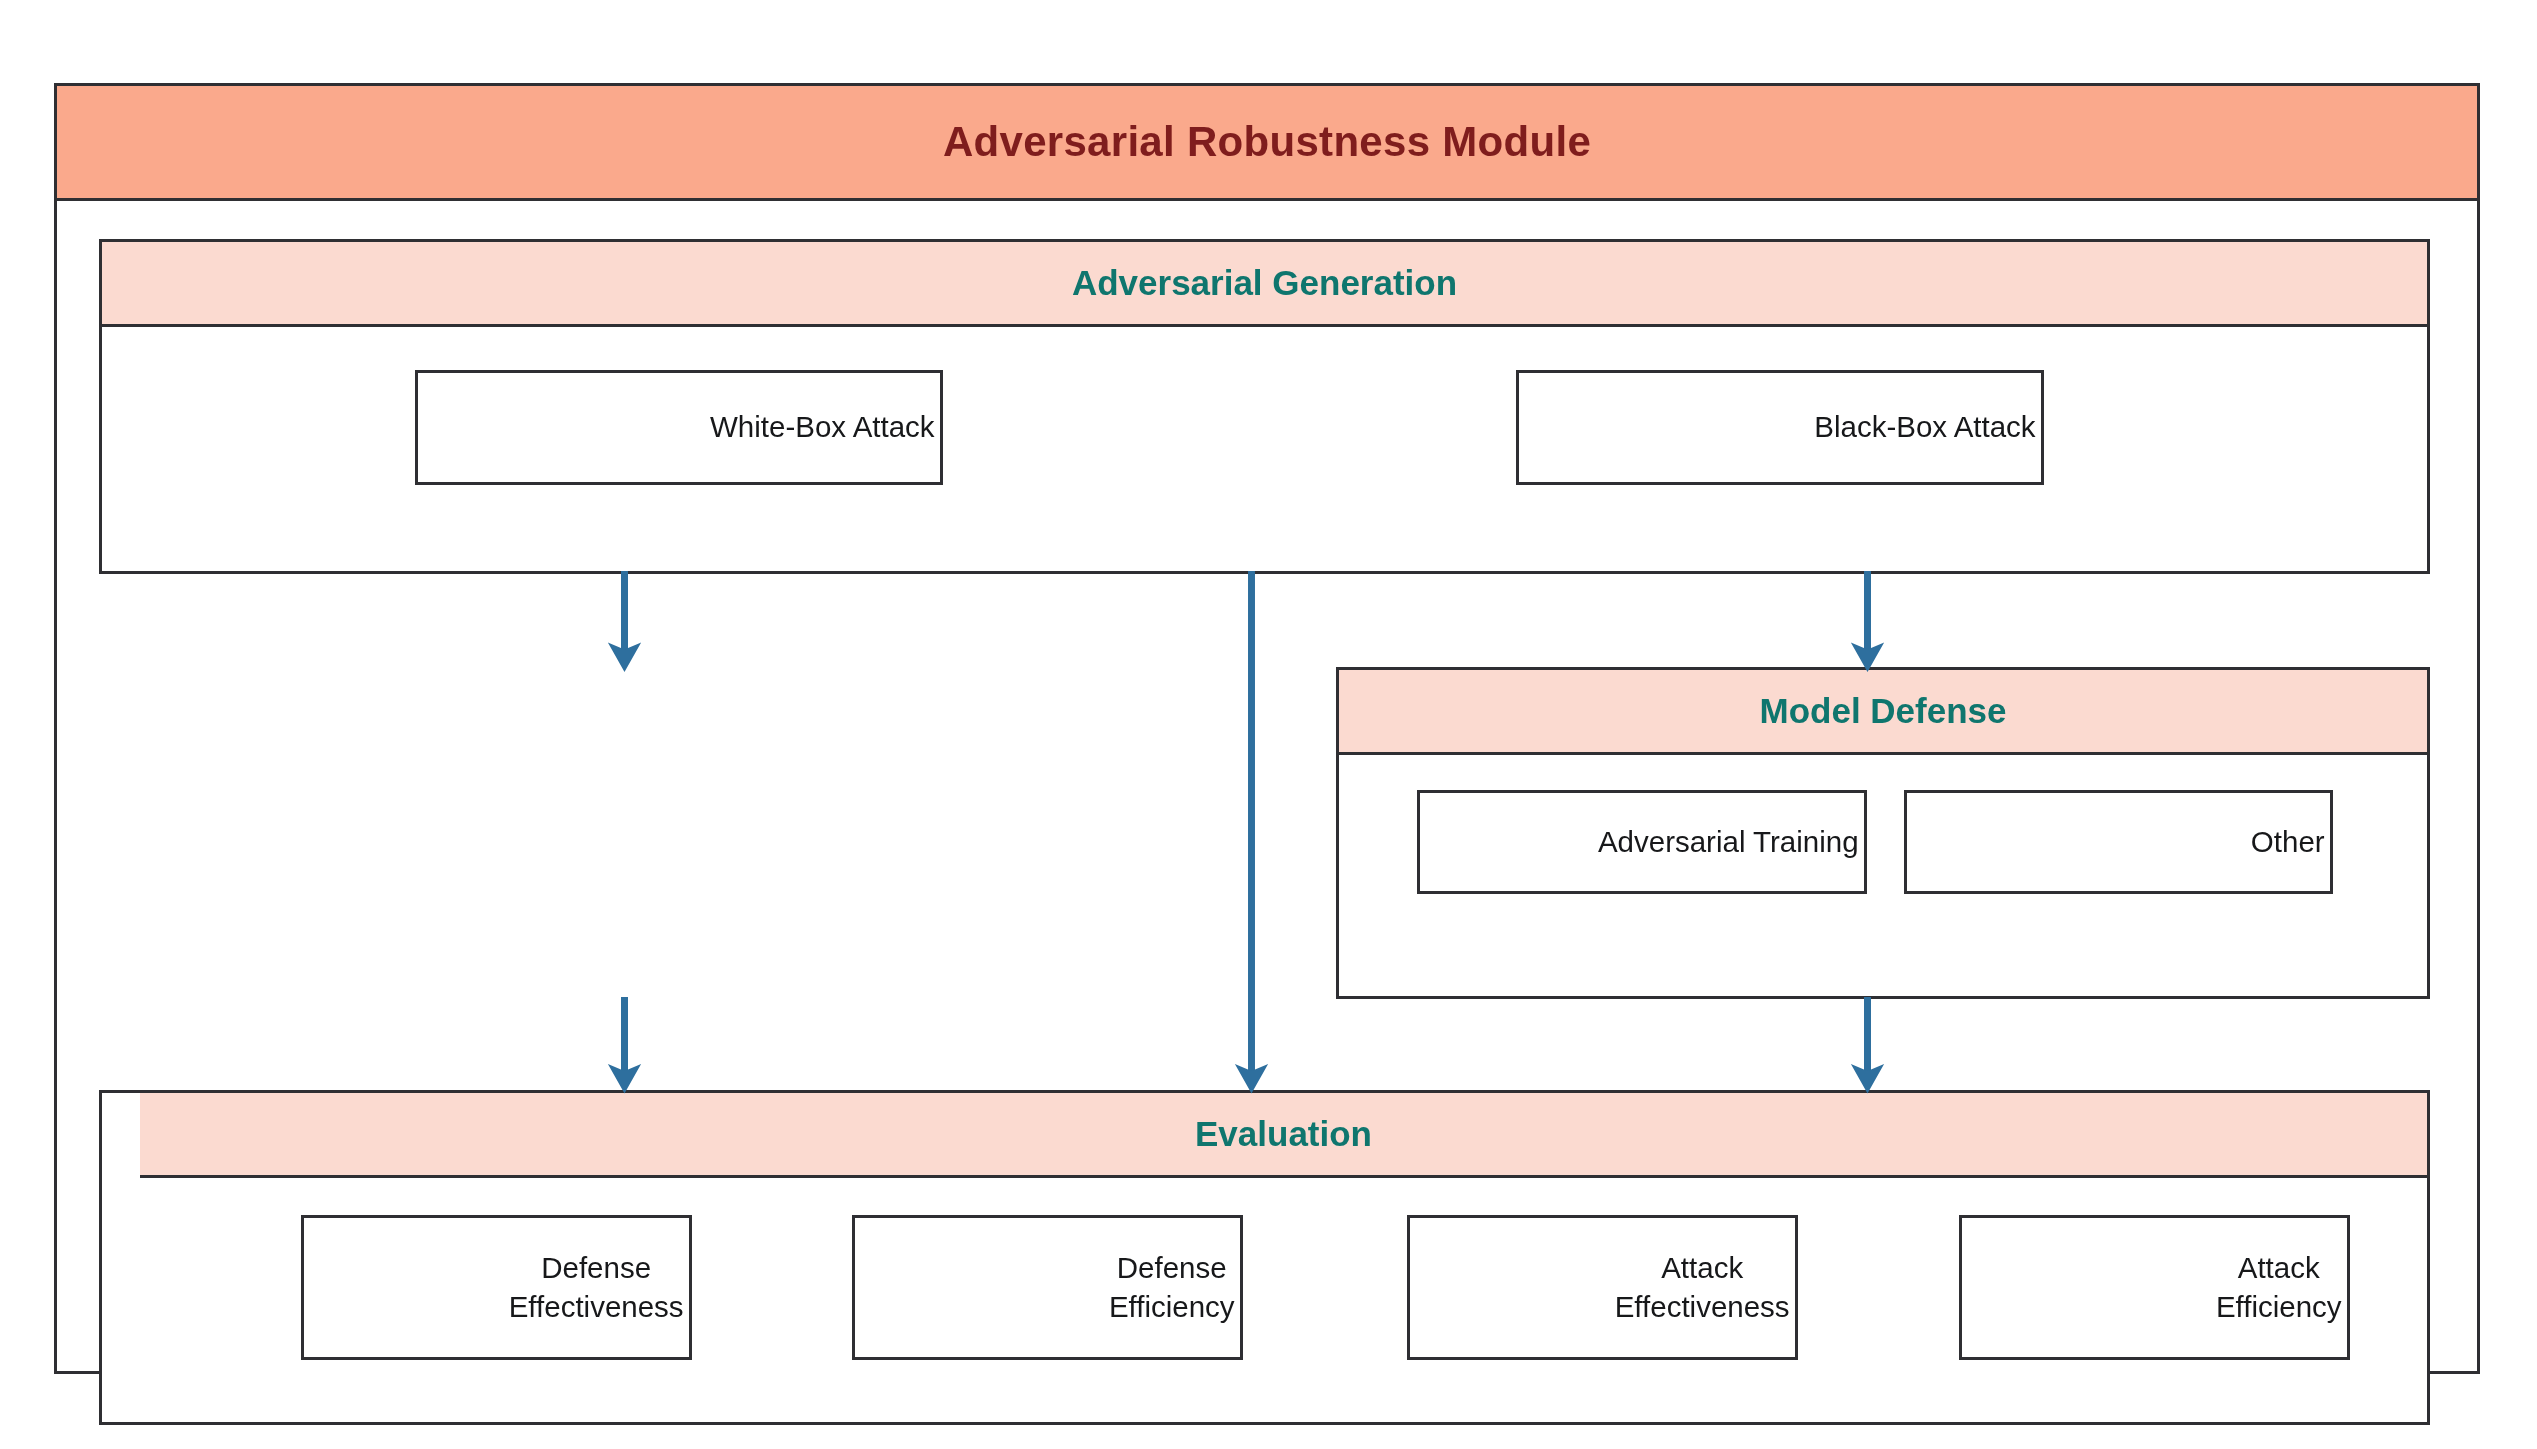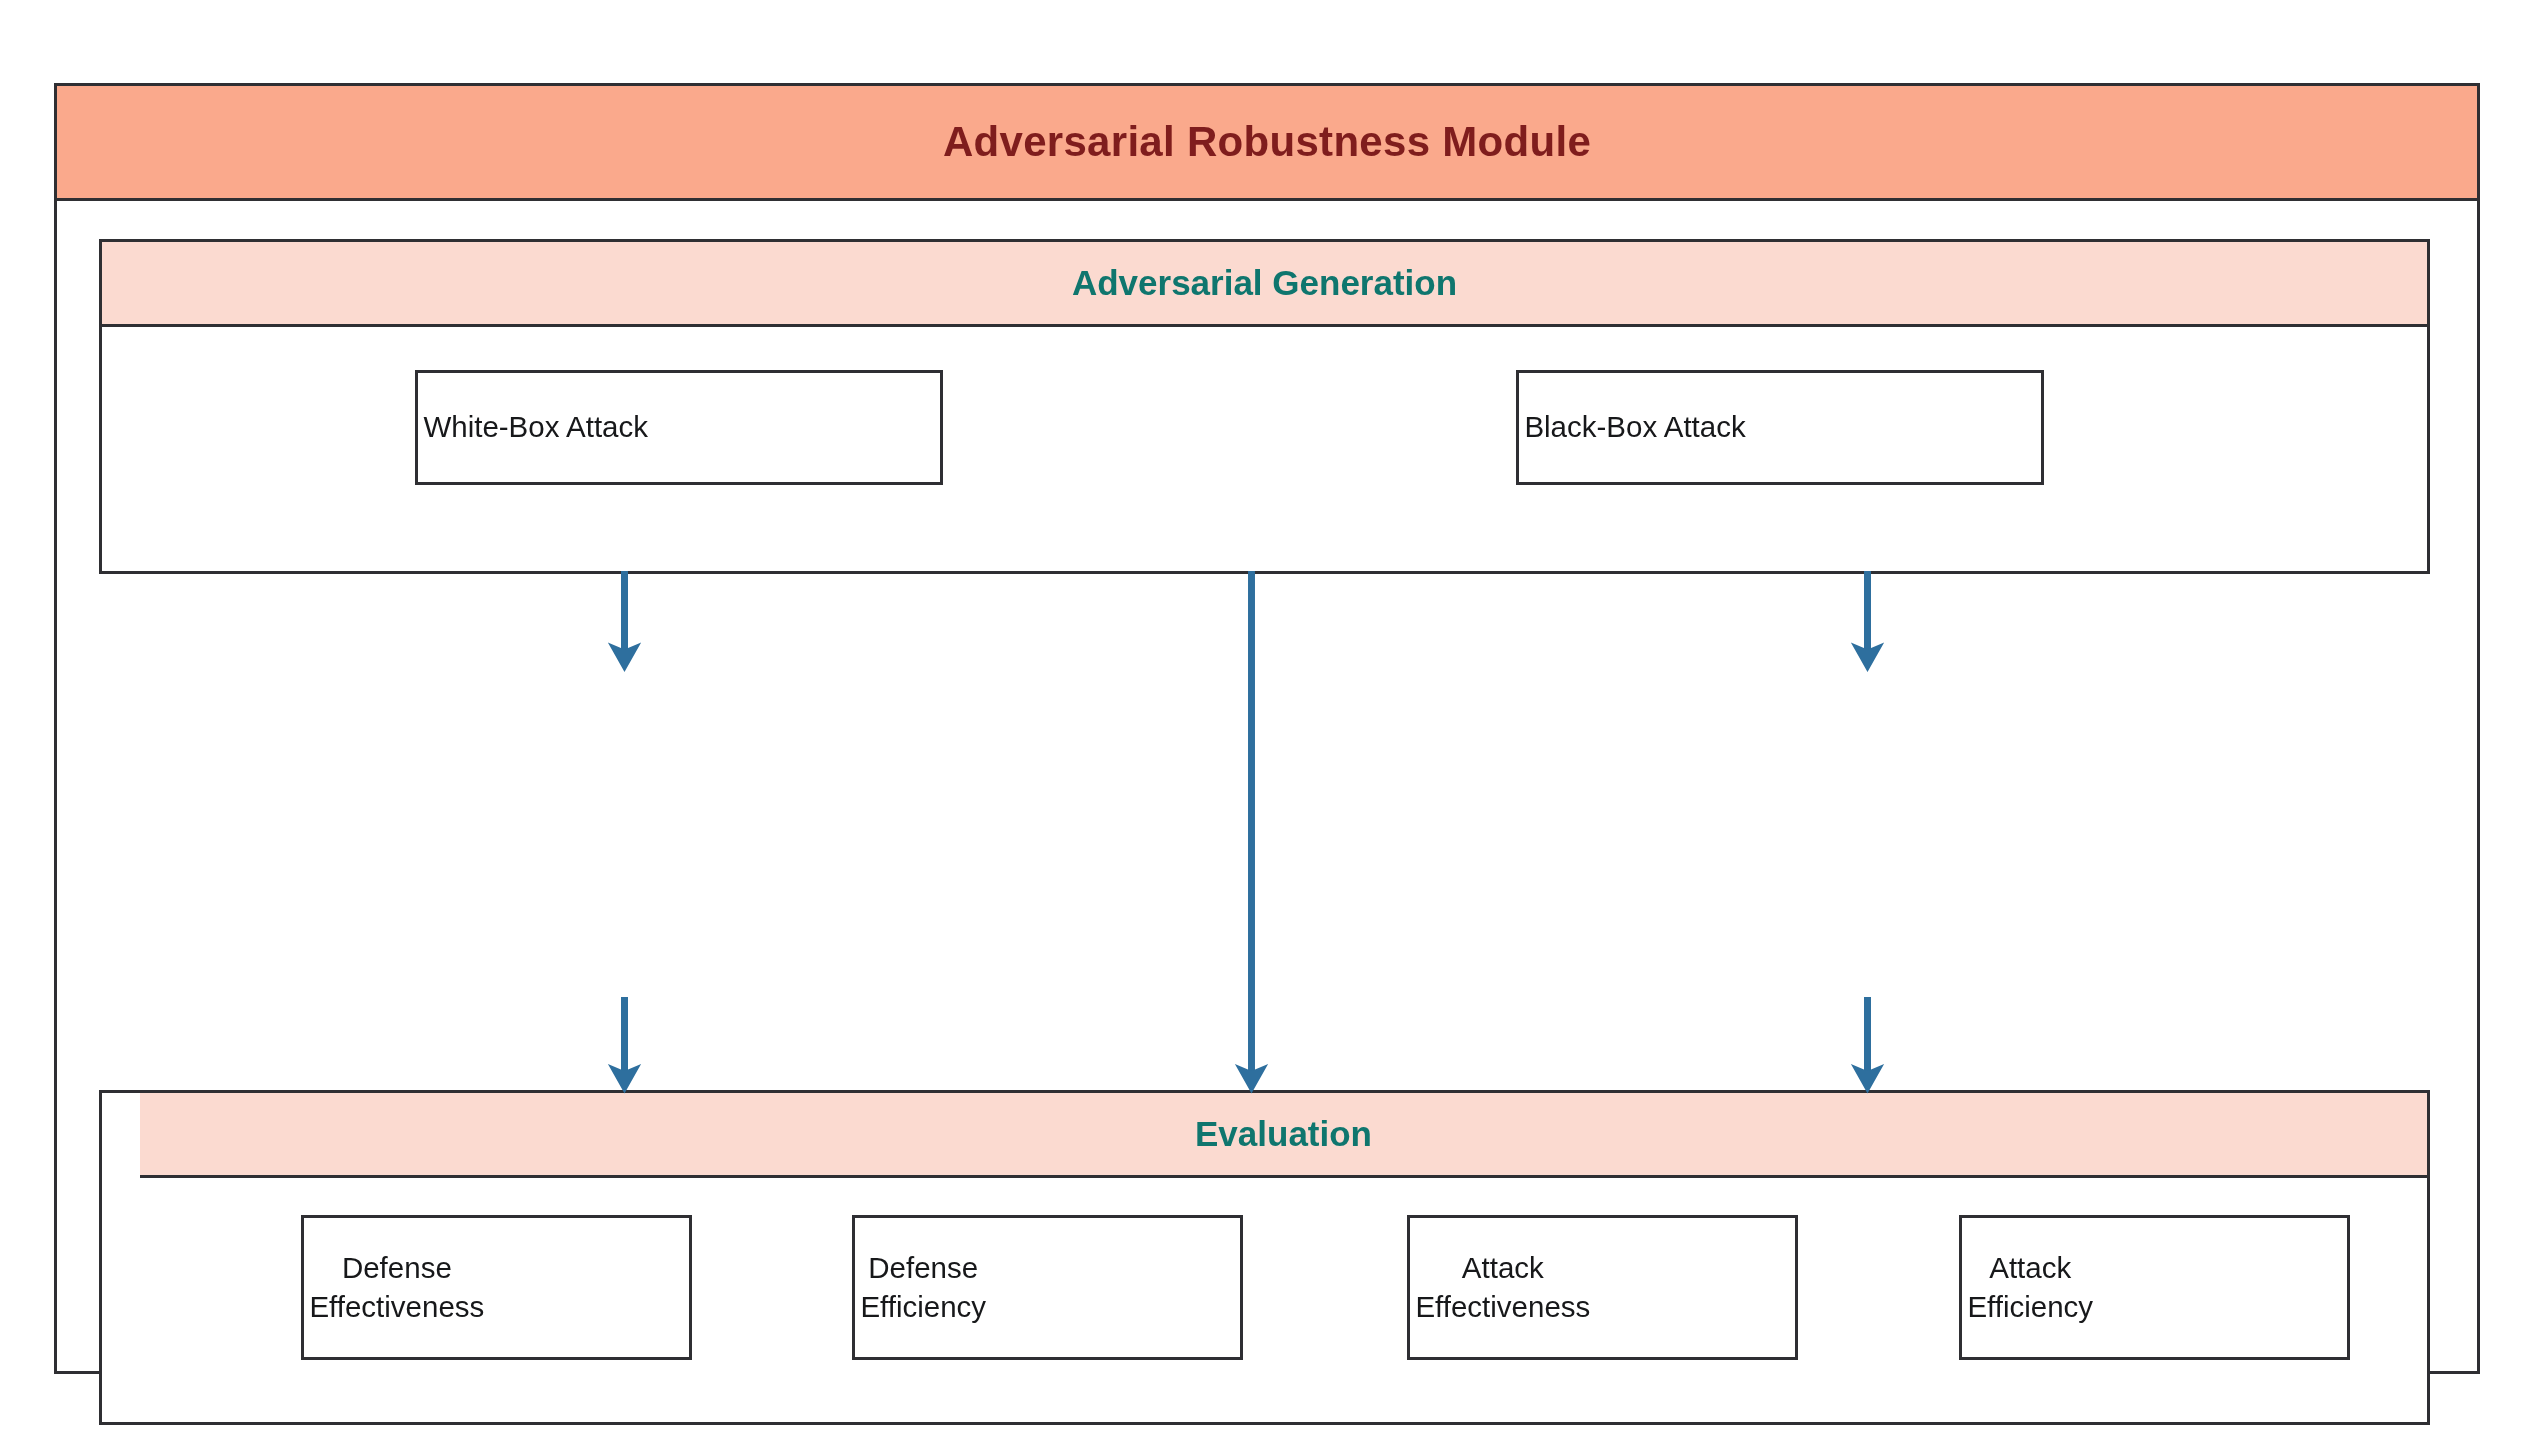--- a/index.html
+++ b/index.html
@@ -80,21 +80,21 @@
     width: 100%;
   }
 
   
   .node-box {
     position: absolute;
     border: 3.2px solid #2f2f33;
     background: #ffffff;
     display: flex;
     align-items: center;
-    justify-content: flex-start;
+    justify-content: flex-end;
     text-align: center;
   }
 
   .node-label {
     font-size: 29.5px;
     font-weight: normal;
     color: #17181a;
     line-height: 1.32;
     white-space: pre-line;
     padding: 0 5.4px;
@@ -156,20 +156,33 @@
         <div class="node-box" style="left:313px; top:43px; width:528px; height:115px;">
           <span class="node-label">White-Box Attack</span>
         </div>
         <div class="node-box" style="left:1414px; top:43px; width:528px; height:115px;">
           <span class="node-label">Black-Box Attack</span>
         </div>
       </div>
     </div>
 
 
+    <div class="panel" id="panel-model-defense">
+      <div class="panel-header">
+        <span class="panel-header-text">Model Defense</span>
+      </div>
+      <div class="panel-body" style="height:236px;">
+        <div class="node-box" style="left:78px; top:35px; width:450px; height:104px;">
+          <span class="node-label">Adversarial Training</span>
+        </div>
+        <div class="node-box" style="left:565px; top:35px; width:429px; height:104px;">
+          <span class="node-label">Other</span>
+        </div>
+      </div>
+    </div>
 
     <div class="panel" id="panel-evaluation">
       <div class="panel-header">
         <span class="panel-header-text">Evaluation</span>
       </div>
       <div class="panel-body" style="height:239px;">
         <div class="node-box" style="left:161px; top:37px; width:391px; height:145px;">
           <span class="node-label">Defense
 Effectiveness</span>
         </div>

